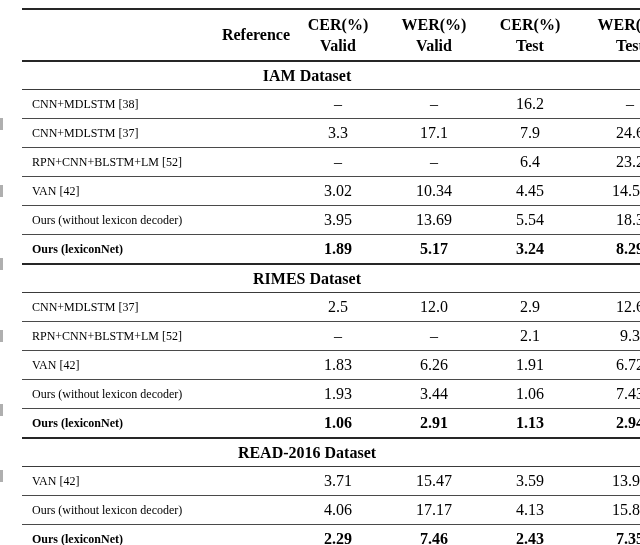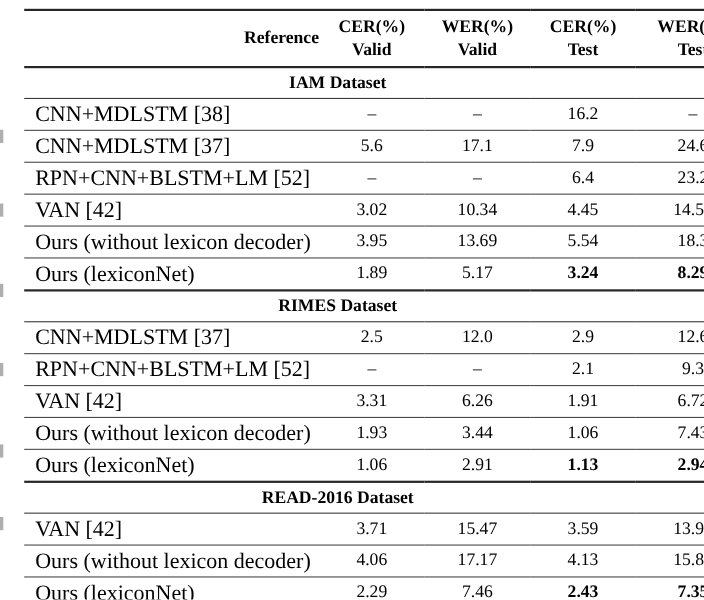--- a/index.html
+++ b/index.html
@@ -80,31 +80,32 @@
   }
 
   
   tr.data-row td {
     height: 28px;
     border-bottom: 1.3px solid #4a4a4a;
   }
   tr.data-row td.ref-cell {
     text-align: left;
     padding-left: 10px;
-    font-size: 20px;
+    font-size: 12px;
     white-space: nowrap;
   }
   tr.data-row td.num-cell {
     text-align: center;
     font-size: 16px;
   }
   tr.data-row td.num-cell.bold { font-weight: bold; }
 
   tr.data-row.last-of-block td {
     border-bottom: 2.2px solid #262626;
+    font-weight: bold;
   }
 </style>
 </head>
 <body>
 
 <div class="margin-sliver" style="top:118px;height:12px;"></div>
 <div class="margin-sliver" style="top:185px;height:12px;"></div>
 <div class="margin-sliver" style="top:258px;height:12px;"></div>
 <div class="margin-sliver" style="top:330px;height:12px;"></div>
 <div class="margin-sliver" style="top:404px;height:12px;"></div>
@@ -148,21 +149,21 @@
         </tr>
         <tr class="data-row">
           <td class="ref-cell">CNN+MDLSTM [38]</td>
           <td class="num-cell">–</td>
           <td class="num-cell">–</td>
           <td class="num-cell">16.2</td>
           <td class="num-cell">–</td>
         </tr>
         <tr class="data-row">
           <td class="ref-cell">CNN+MDLSTM [37]</td>
-          <td class="num-cell">5.6</td>
+          <td class="num-cell">3.3</td>
           <td class="num-cell">17.1</td>
           <td class="num-cell">7.9</td>
           <td class="num-cell">24.6</td>
         </tr>
         <tr class="data-row">
           <td class="ref-cell">RPN+CNN+BLSTM+LM [52]</td>
           <td class="num-cell">–</td>
           <td class="num-cell">–</td>
           <td class="num-cell">6.4</td>
           <td class="num-cell">23.2</td>
@@ -200,21 +201,21 @@
         </tr>
         <tr class="data-row">
           <td class="ref-cell">RPN+CNN+BLSTM+LM [52]</td>
           <td class="num-cell">–</td>
           <td class="num-cell">–</td>
           <td class="num-cell">2.1</td>
           <td class="num-cell">9.3</td>
         </tr>
         <tr class="data-row">
           <td class="ref-cell">VAN [42]</td>
-          <td class="num-cell">3.31</td>
+          <td class="num-cell">1.83</td>
           <td class="num-cell">6.26</td>
           <td class="num-cell">1.91</td>
           <td class="num-cell">6.72</td>
         </tr>
         <tr class="data-row">
           <td class="ref-cell">Ours (without lexicon decoder)</td>
           <td class="num-cell">1.93</td>
           <td class="num-cell">3.44</td>
           <td class="num-cell">1.06</td>
           <td class="num-cell">7.43</td>

